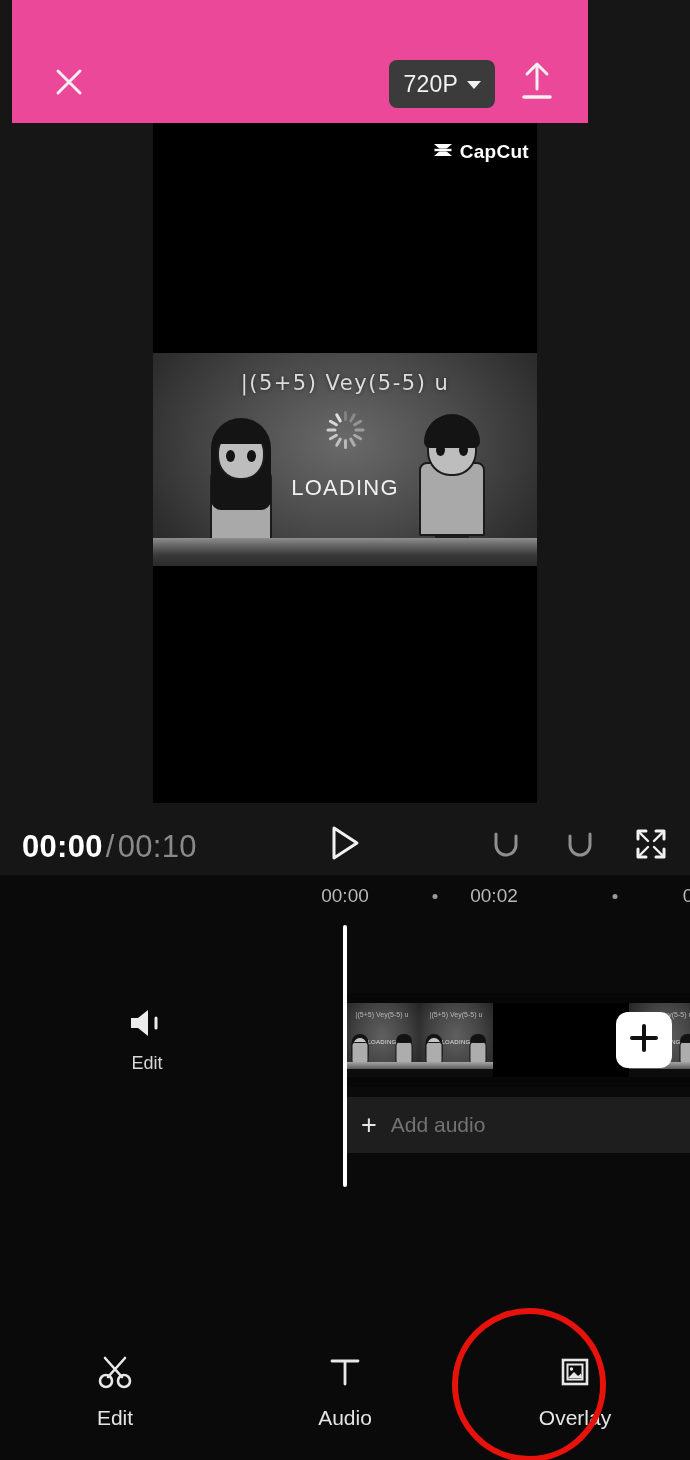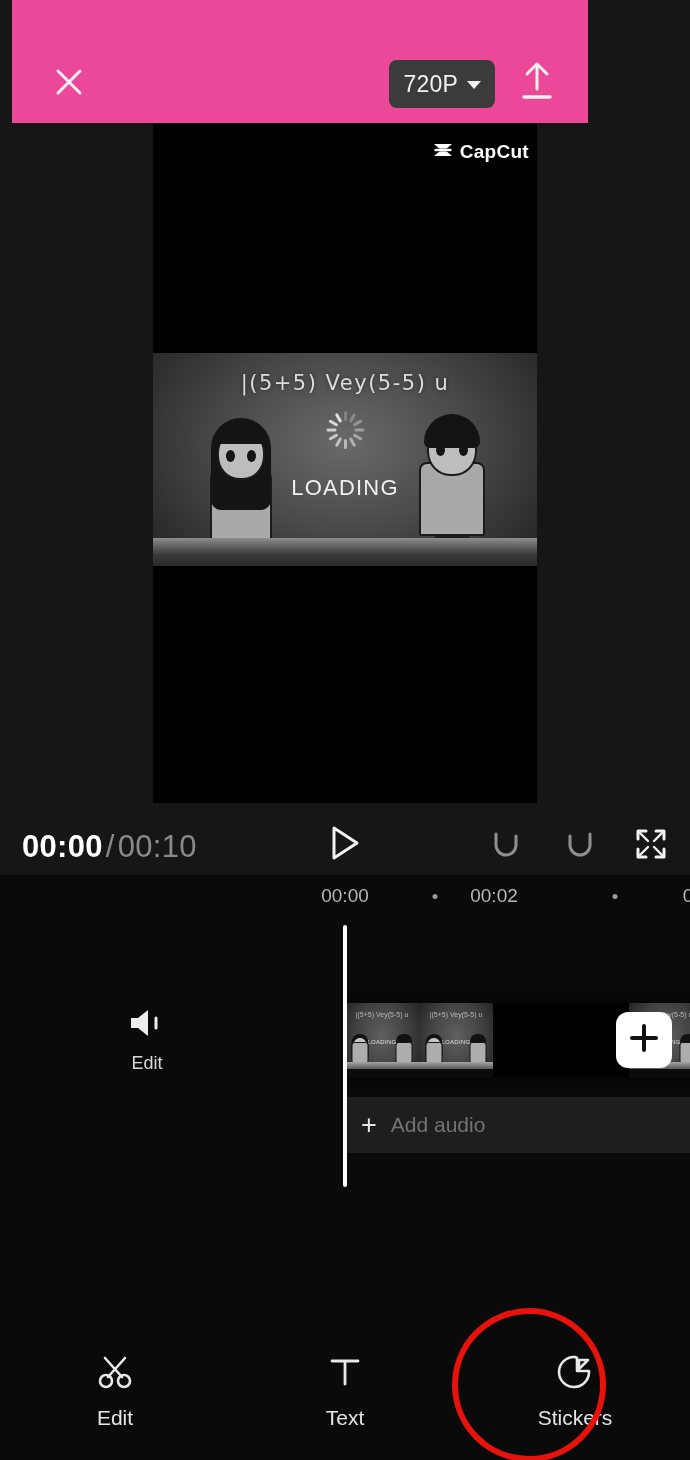--- a/index.html
+++ b/index.html
@@ -714,27 +714,29 @@
           </svg>
         </div>
         <div class="nav-label">Edit</div>
       </div>
       <div class="nav-item">
         <div class="nav-ico">
           <svg width="40" height="40" viewBox="0 0 40 40">
             <path d="M7 9 L33 9 M20 9 L20 32" stroke="#e8e8e8" stroke-width="2.8" stroke-linecap="round"></path>
           </svg>
         </div>
-        <div class="nav-label">Text</div>
+        <div class="nav-label">Audio</div>
       </div>
       <div class="nav-item">
         <div class="nav-ico">
           <svg width="40" height="40" viewBox="0 0 40 40">
-            <path d="M33 8 A15 15 0 1 0 33 8 L24 8 L24 17 Z" fill="none" stroke="#e8e8e8" stroke-width="2.6" stroke-linejoin="round"></path>
-            <path d="M20 5 A15 15 0 1 0 34 19 L22 19 L22 6 Z" fill="none" stroke="#e8e8e8" stroke-width="2.6" stroke-linejoin="round"></path>
+            <rect x="8" y="8" width="24" height="24" fill="none" stroke="#e8e8e8" stroke-width="2.6"></rect>
+            <rect x="12.5" y="12.5" width="15" height="15" fill="none" stroke="#e8e8e8" stroke-width="2"></rect>
+            <circle cx="16.5" cy="17" r="1.7" fill="#e8e8e8"></circle>
+            <path d="M13 26 L19 20 L23 24 L26 21.5 L27 26 Z" fill="#e8e8e8"></path>
           </svg>
         </div>
-        <div class="nav-label">Stickers</div>
+        <div class="nav-label">Overlay</div>
       </div>
     </div>
 
   <div class="annot-circle"></div>
 </div>
 
 </body></html>

